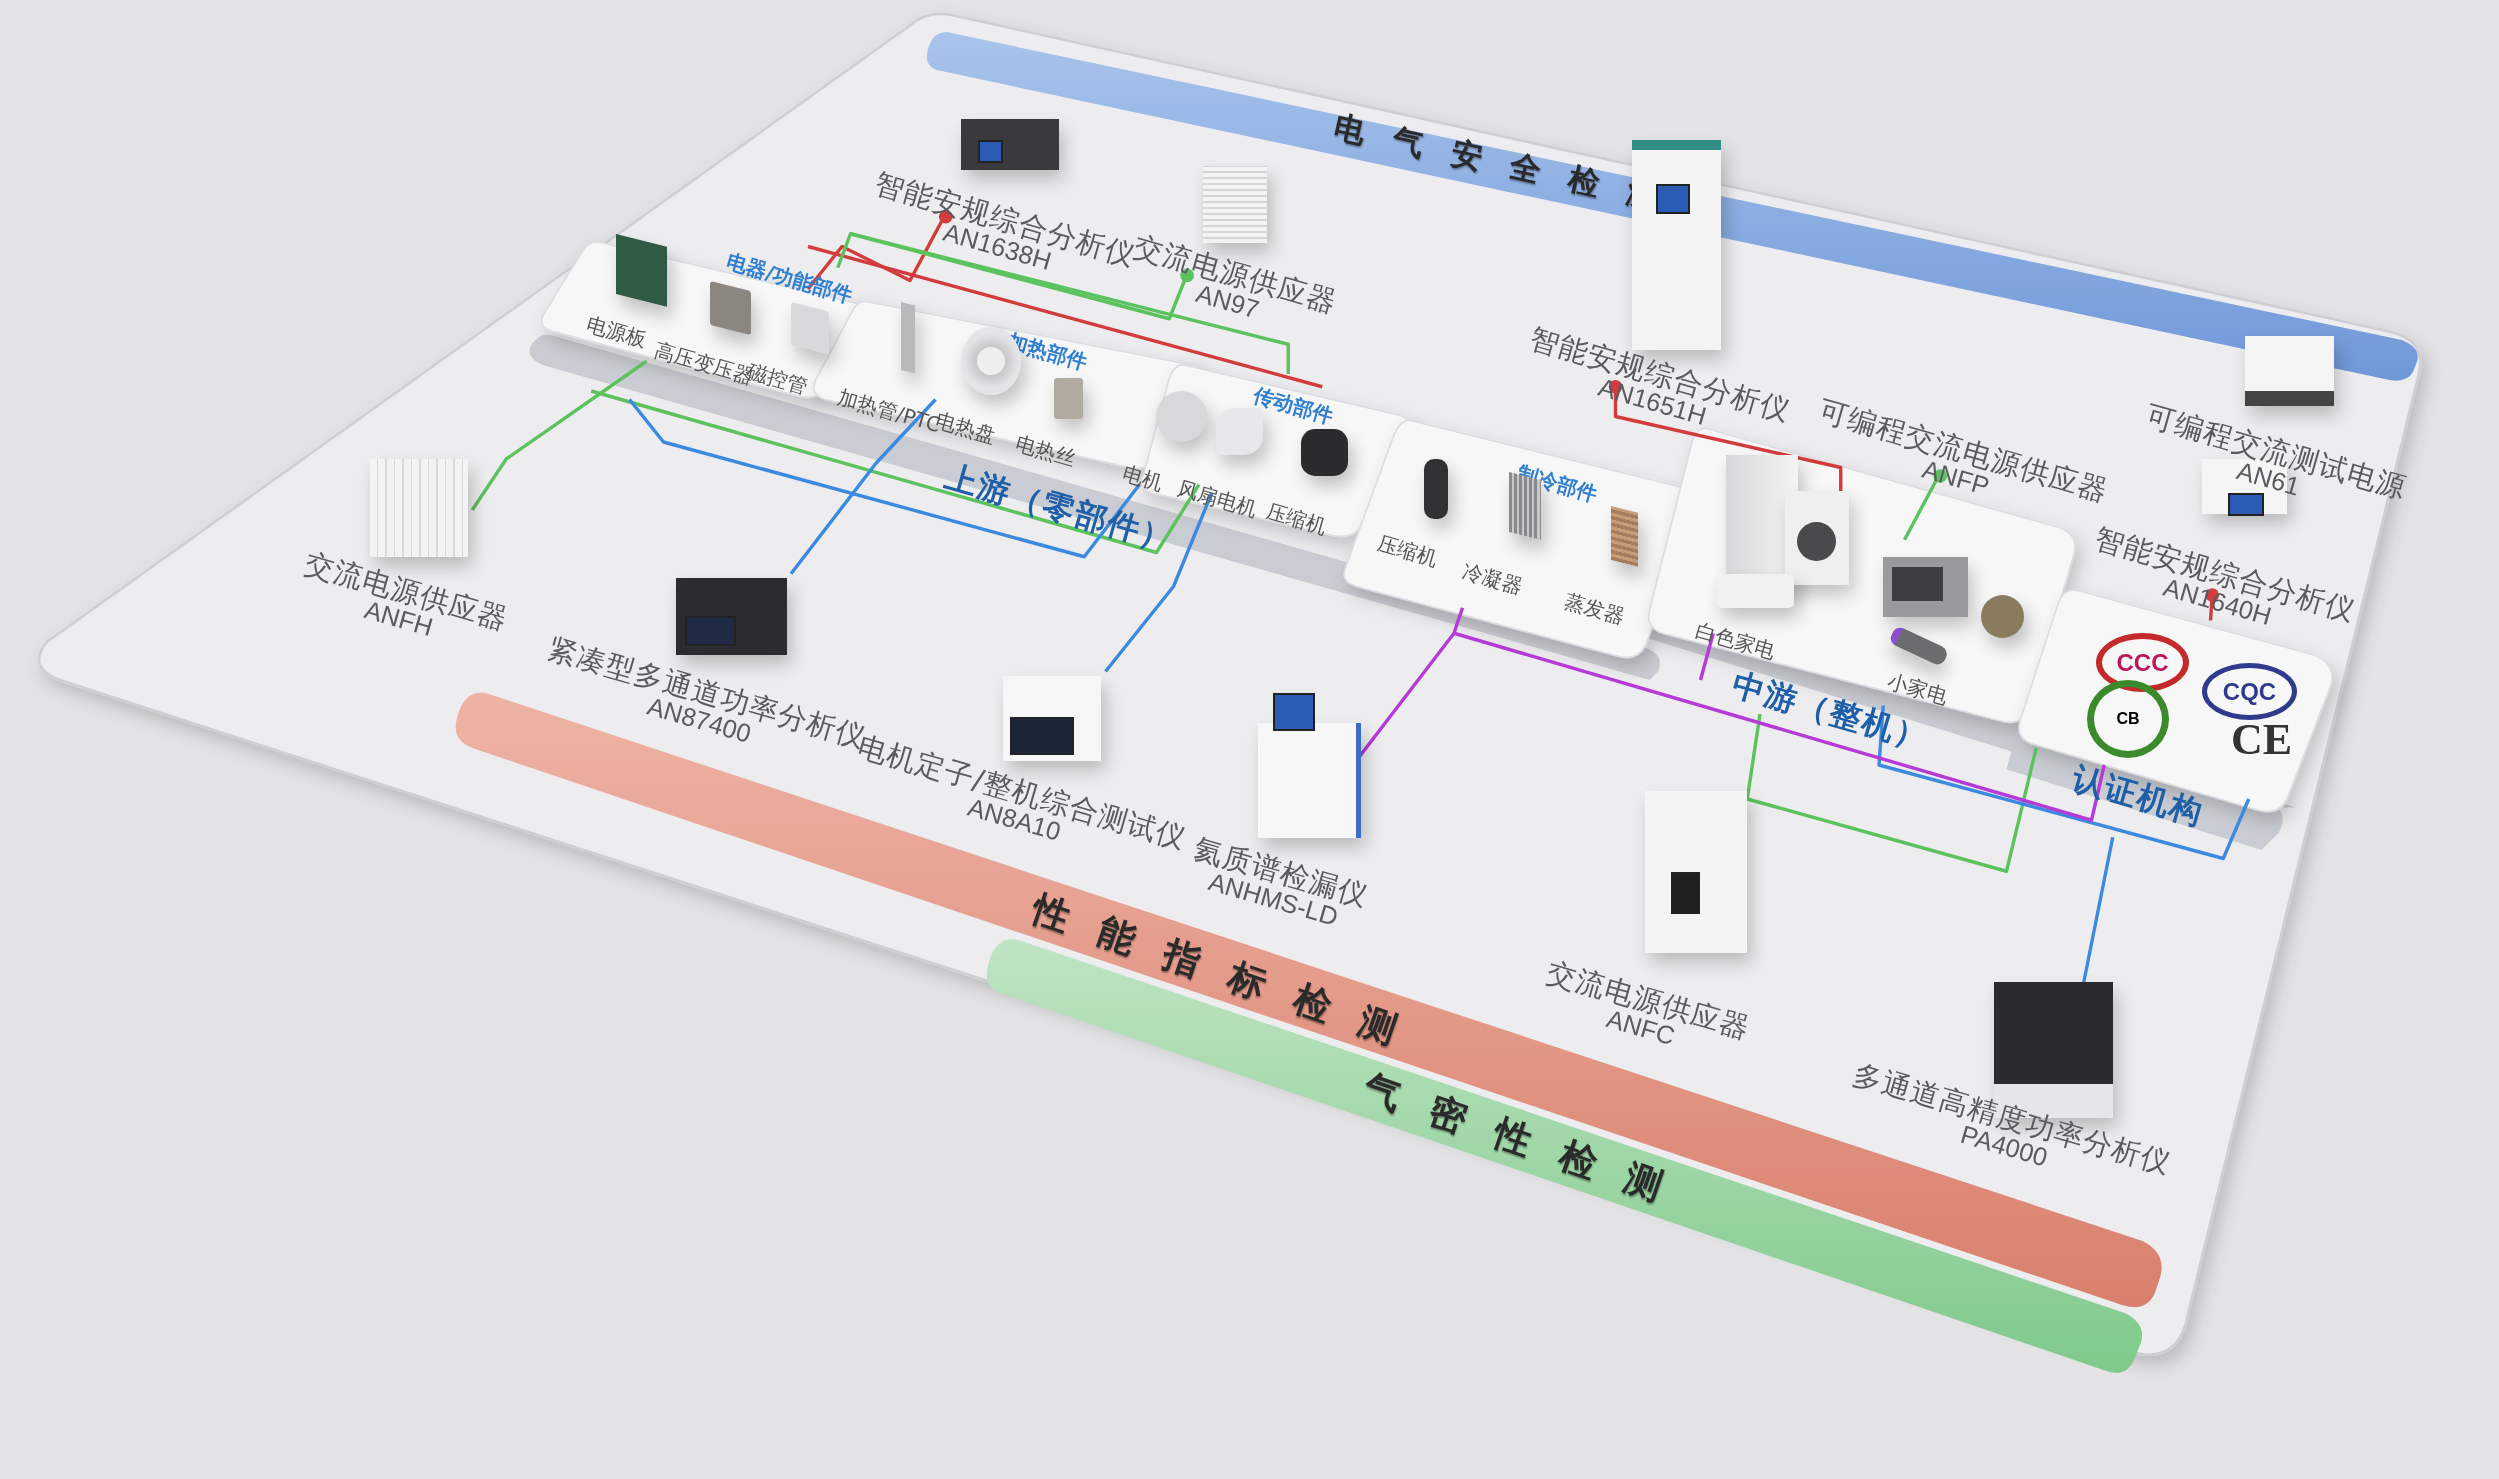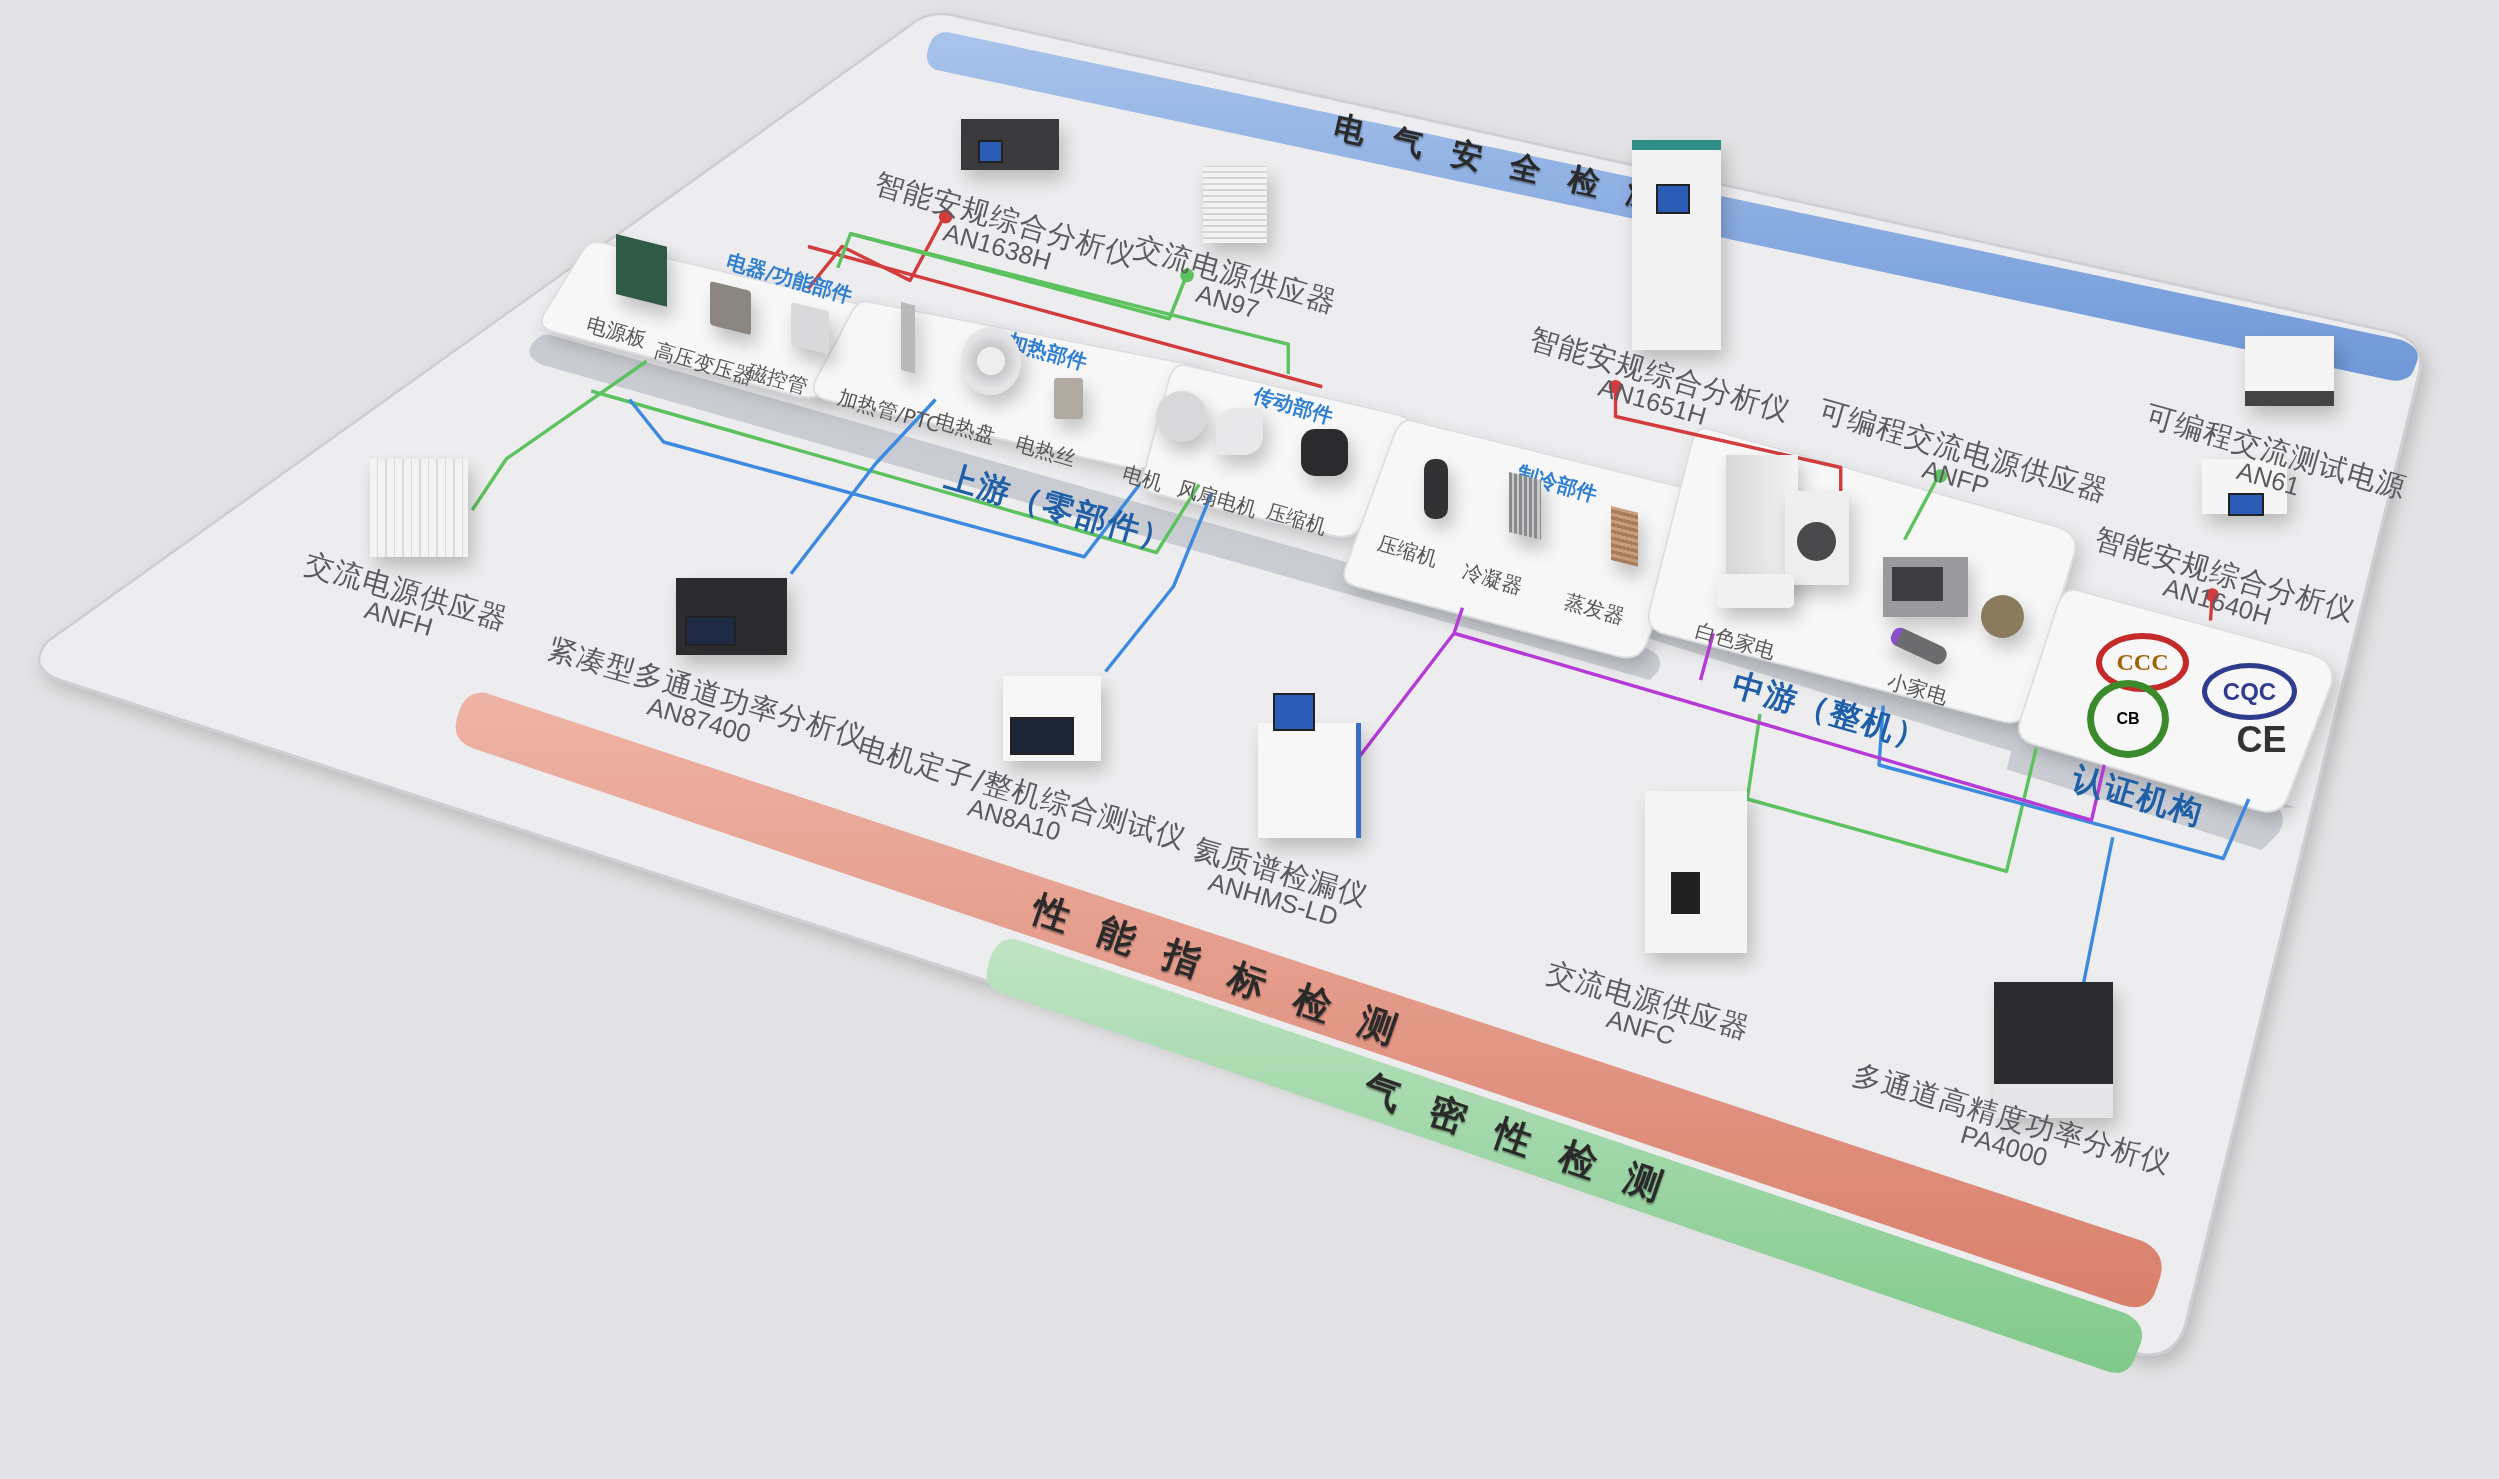--- a/index.html
+++ b/index.html
@@ -143,24 +143,24 @@
   <div class="device" style="left:1785px;top:491px;width:64px;height:94px;background:#efefef;">
       <div style="position:absolute;left:12px;top:31px;width:39px;height:39px;border-radius:50%;background:#4a4a4c;"></div>
     </div>
   <div class="device" style="left:1717px;top:574px;width:77px;height:34px;background:#f1f1f2;border-radius:5.1px;"></div>
   <div class="device" style="left:1883px;top:557px;width:85px;height:60px;background:#9a9a9d;">
       <div style="position:absolute;left:8.5px;top:10.2px;width:51px;height:34px;background:#3e3e40;"></div>
     </div>
   <div class="device" style="left:1981px;top:595px;width:43px;height:43px;background:#8a7a5e;border-radius:50%;"></div>
   <div class="device" style="left:1896px;top:625px;width:51px;height:18.7px;background:#6c6c6f;border-radius:8.5px;border-left:8.5px solid #8b4fc9;transform:rotate(25deg);"></div>
 
-  <div class="cert" style="left:2096px;top:633px;width:81px;height:47px;border:6px solid #c42a2a;color:#a16207;font-size:24px;font-family:Liberation Serif, serif;">CCC</div>
+  <div class="cert" style="left:2096px;top:633px;width:81px;height:47px;border:6px solid #c42a2a;color:#be185d;font-size:24px;">CCC</div>
   <div class="cert" style="left:2202px;top:663px;width:85px;height:47px;border:5.1px solid #2f3c8e;color:#2f3c8e;font-size:24px;text-align:center;">CQC</div>
   <div class="cert" style="left:2087px;top:680px;width:68px;height:64px;border:7.7px solid #3b8a2b;color:#000000;font-size:16px;">CB</div>
-  <div class="cert" style="left:2223px;top:714px;width:77px;height:51px;border-radius:0;color:#333;font-size:36px;">CE</div>
+  <div class="cert" style="left:2223px;top:714px;width:77px;height:51px;border-radius:0;color:#333;font-size:44px;font-family:Liberation Serif, serif;">CE</div>
 
   <div class="device" style="left:961px;top:119px;width:98px;height:51px;background:#3a3a3c;">
       <div class="screen" style="left:17px;top:21px;width:21px;height:18.7px;"></div>
     </div>
   <div class="device" style="left:1203px;top:166px;width:64px;height:77px;background:repeating-linear-gradient(0deg,#f3f3f4 0 4.3px,#d5d5d8 4.3px 6px);"></div>
   <div class="device" style="left:1632px;top:140px;width:89px;height:200px;background:#f3f3f4;border-top:10.2px solid #2f8f86;">
       <div class="screen" style="left:24px;top:34px;width:30px;height:25.5px;"></div>
     </div>
   <div class="device" style="left:2245px;top:336px;width:89px;height:55px;background:#f5f5f6;border-bottom:15.3px solid #444;"></div>
   <div class="device" style="left:2202px;top:459px;width:85px;height:55px;background:#f5f5f6;">

